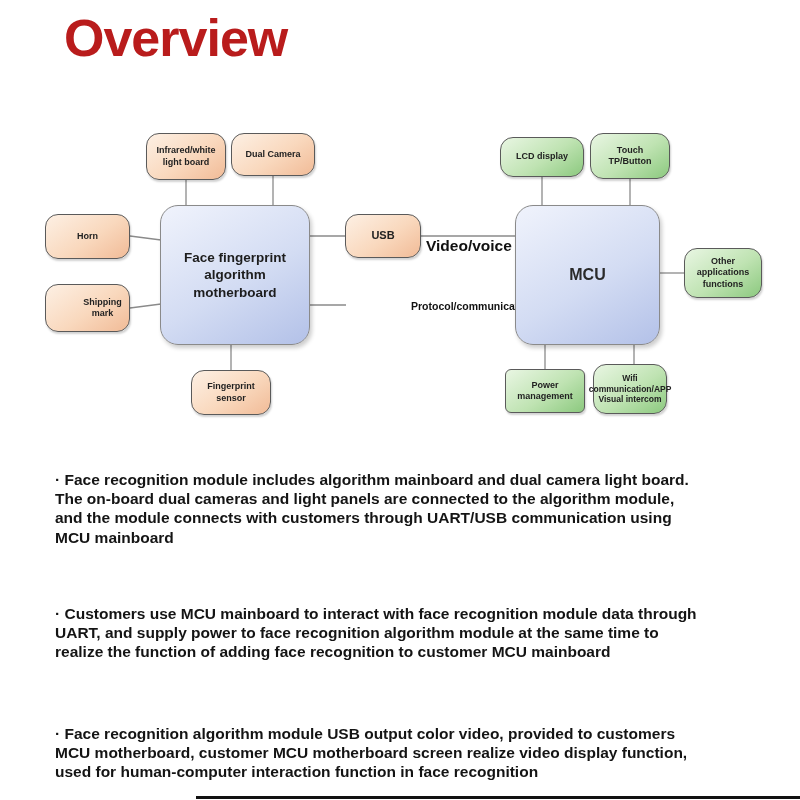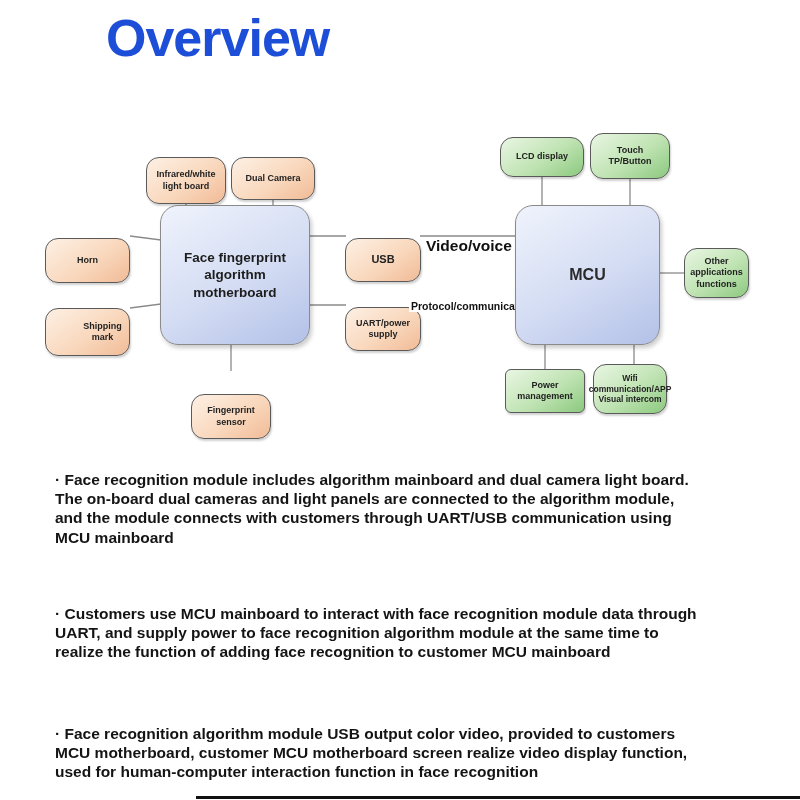--- a/index.html
+++ b/index.html
@@ -1,29 +1,29 @@
 <!DOCTYPE html>
 <html><head>
 <meta charset="utf-8">
 <style>
   * { margin:0; padding:0; box-sizing:border-box; }
   html,body { width:800px; height:800px; background:#ffffff; }
   body { font-family:"Liberation Sans", sans-serif; position:relative; overflow:hidden; }
   .stage { position:absolute; left:0; top:0; width:800px; height:800px; background:#fff; }
 
-  .page-title { position:absolute; left:64px; top:8px; font-size:52px; font-weight:800; color:#1d4ed8; letter-spacing:-1px;margin-left:42px; }
+  .page-title { position:absolute; left:64px; top:8px; font-size:52px; font-weight:800; color:#b91c1c; letter-spacing:-1px; }
 
   svg.wires { position:absolute; left:0; top:0; width:800px; height:440px; }
   svg.wires line { stroke:#8a8a8a; stroke-width:1.3; }
 
   .node { position:absolute; border:1px solid #5a5a5a; border-radius:13px;
           display:flex; align-items:center; justify-content:center; text-align:center;
           font-weight:bold; color:#222; padding:3px 5px; font-size:9px; line-height:1.25;
           box-shadow:1px 2px 2px rgba(0,0,0,0.18); }
-  .peach { background:linear-gradient(145deg,#fdf0e4 0%,#f9d8bd 55%,#f1bb97 100%);margin-top:24px; }
+  .peach { background:linear-gradient(145deg,#fdf0e4 0%,#f9d8bd 55%,#f1bb97 100%); }
   .green { background:linear-gradient(145deg,#e9f6e3 0%,#bfe3b2 55%,#8cc97f 100%); }
   .big   { border-radius:18px; border:1px solid #8a8a8a;
            background:linear-gradient(150deg,#f0f3fc 0%,#d3dcf3 55%,#b3c1e8 100%);
            box-shadow:2px 3px 4px rgba(0,0,0,0.2); }
   .big-label { font-size:13.5px; font-weight:bold; color:#1d1d1d; line-height:1.3; }
   .mcu-label { font-size:16px; font-weight:600; color:#2a2a2a; }
 
   .float-label { position:absolute; font-weight:bold; color:#111; background:#fff; padding:0 2px; }
   .vv { font-size:15.5px; }
   .pc { font-size:10.5px; }
@@ -77,23 +77,20 @@
   </div>
 
   <div class="node peach" style="left:191px; top:370px; width:80px; height:45px;">
     <span>Fingerprint sensor</span>
   </div>
 
   <div class="node peach" style="left:345px; top:214px; width:76px; height:44px; font-size:11px;text-align:center;">
     <span>USB</span>
   </div>
 
-  <div class="node peach" style="left:345px; top:283px; width:76px; height:44px;">
-    <span>UART/power supply</span>
-  </div>
 
   <div class="float-label vv" style="left:424px; top:237px;">Video/voice</div>
 
   <div class="float-label pc" style="left:409px; top:300px;">Protocol/communication</div>
 
   <div class="node green" style="left:500px; top:137px; width:84px; height:40px;">
     <span>LCD display</span>
   </div>
 
   <div class="node green" style="left:590px; top:133px; width:80px; height:46px;">
@@ -105,21 +102,21 @@
   </div>
 
   <div class="node green" style="left:505px; top:369px; width:80px; height:44px;border-radius:6px;">
     <span>Power management</span>
   </div>
 
   <div class="node green" style="left:593px; top:364px; width:74px; height:50px; font-size:8.5px;">
     <span>Wifi communication/APP Visual intercom</span>
   </div>
 
-  <div class="node green" style="left:684px; top:248px; width:65px; height:50px;">
+  <div class="node green" style="left:684px; top:248px; width:78px; height:50px;">
     <span>Other applications functions</span>
   </div>
 
   <div class="note" style="top:470px;">· Face recognition module includes algorithm mainboard and dual camera light board. The on-board dual cameras and light panels are connected to the algorithm module, and the module connects with customers through UART/USB communication using MCU mainboard</div>
 
   <div class="note" style="top:604px;">· Customers use MCU mainboard to interact with face recognition module data through UART, and supply power to face recognition algorithm module at the same time to realize the function of adding face recognition to customer MCU mainboard</div>
 
   <div class="note" style="top:724px;">· Face recognition algorithm module USB output color video, provided to customers MCU motherboard, customer MCU motherboard screen realize video display function, used for human-computer interaction function in face recognition</div>
 
   <div class="bottom-rule"></div>

